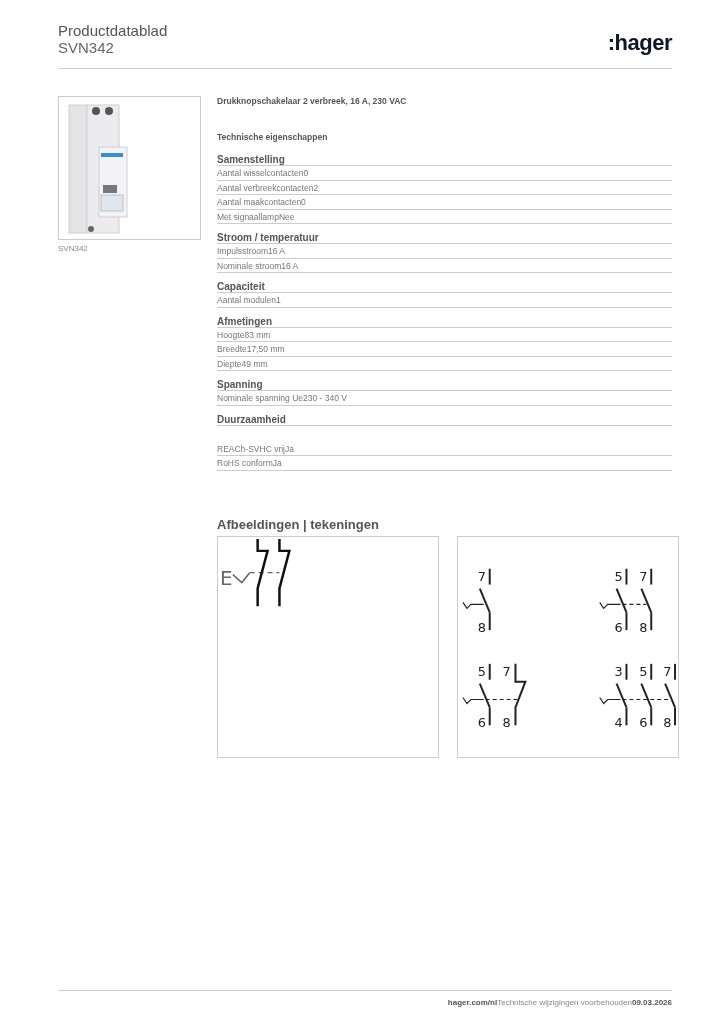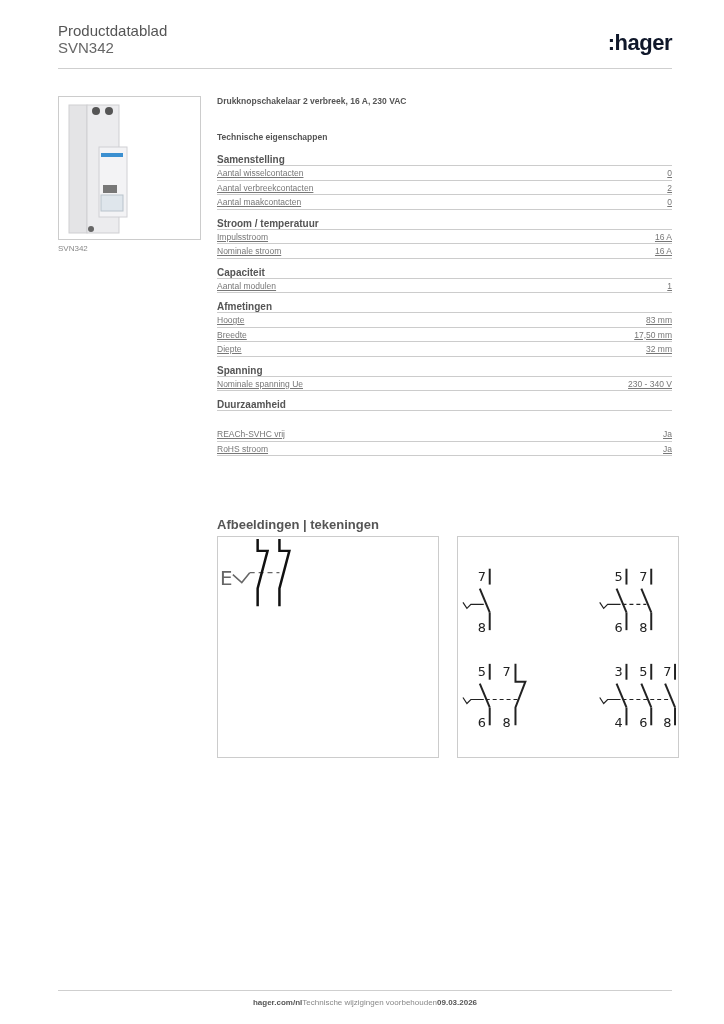--- a/index.html
+++ b/index.html
@@ -12,31 +12,31 @@
   .logo { position: absolute; right: 0; top: 8px; font-size: 22px; font-weight: bold; color: #0f172a; letter-spacing: -0.5px; }
   .header-rule { position: absolute; left: 58px; top: 68px; width: 614px; height: 1px; background: #cfcfcf; }
 
   .product-img { position: absolute; left: 58px; top: 96px; width: 143px; height: 144px; border: 1px solid #ccc; background: #fff; }
   .product-caption { position: absolute; left: 58px; top: 244px; font-size: 8px; color: #888; }
 
   .content { position: absolute; left: 217px; top: 96px; width: 455px; }
   .product-desc { font-size: 8.5px; font-weight: bold; color: #555; height: 14px; }
   .section-main { font-size: 8.5px; font-weight: bold; color: #555; margin-top: 22px; height: 14px; }
   .group-title { font-size: 10px; font-weight: bold; color: #555; margin-top: 8px; height: 12px; border-bottom: 1px solid #ccc; }
-  .row { display: flex; justify-content: space-between; font-size: 8.5px; color: #777; height: 14.5px; line-height: 14px; border-bottom: 1px solid #ccc; text-decoration: underline; }
+  .row { display: flex; font-size: 8.5px; color: #777; height: 14.5px; line-height: 14px; border-bottom: 1px solid #ccc; }
   .group { margin-bottom: 5px; }
 
   .draw-title { position: absolute; left: 217px; top: 517px; font-size: 13px; font-weight: bold; color: #555; }
   .drawing { position: absolute; top: 536px; height: 222px; border: 1px solid #ccc; background: #fff; }
   .drawing.left { left: 217px; width: 222px; }
   .drawing.right { left: 457px; width: 222px; }
   .drawing svg { width: 100%; height: 100%; }
 
   .footer-rule { position: absolute; left: 58px; top: 990px; width: 614px; height: 1px; background: #cfcfcf; }
-  .footer { position: absolute; left: 58px; top: 998px; width: 614px; font-size: 8px; display: flex; justify-content: center; }
+  .footer { position: absolute; left: 58px; top: 998px; width: 614px; font-size: 8px; display: flex; justify-content: flex-end; }
   .footer .link { font-weight: bold; color: #555; }
   .footer .mid { color: #888; }
   .footer .date { font-weight: bold; color: #555; }
 </style>
 </head>
 <body>
 
 <div class="header">
   <div class="doc-title">Productdatablad</div>
   <div class="doc-sub">SVN342</div>
@@ -70,20 +70,24 @@
         <span>0</span>
       </div>
     <div class="row">
         <span>Aantal verbreekcontacten</span>
         <span>2</span>
       </div>
     <div class="row">
         <span>Aantal maakcontacten</span>
         <span>0</span>
       </div>
+    <div class="row">
+        <span>Met signaallamp</span>
+        <span>Nee</span>
+      </div>
   </div>
 
   <div class="group">
     <div class="group-title">Stroom / temperatuur</div>
     <div class="row">
         <span>Impulsstroom</span>
         <span>16 A</span>
       </div>
     <div class="row">
         <span>Nominale stroom</span>
@@ -104,40 +108,40 @@
     <div class="row">
         <span>Hoogte</span>
         <span>83 mm</span>
       </div>
     <div class="row">
         <span>Breedte</span>
         <span>17,50 mm</span>
       </div>
     <div class="row">
         <span>Diepte</span>
-        <span>32 mm</span>
+        <span>49 mm</span>
       </div>
   </div>
 
   <div class="group">
     <div class="group-title">Spanning</div>
     <div class="row">
         <span>Nominale spanning Ue</span>
         <span>230 - 340 V</span>
       </div>
   </div>
 
   <div class="group">
     <div class="group-title" style="margin-bottom:16px">Duurzaamheid</div>
     <div class="row">
         <span>REACh-SVHC vrij</span>
         <span>Ja</span>
       </div>
     <div class="row">
-        <span>RoHS stroom</span>
+        <span>RoHS conform</span>
         <span>Ja</span>
       </div>
   </div>
 </div>
 
 <div class="draw-title">Afbeeldingen | tekeningen</div>
 
 <div class="drawing left">
   <svg viewBox="0 0 222 222">
     <text x="2" y="48" font-size="20" fill="#666" font-family="DejaVu Sans, sans-serif">E</text>

